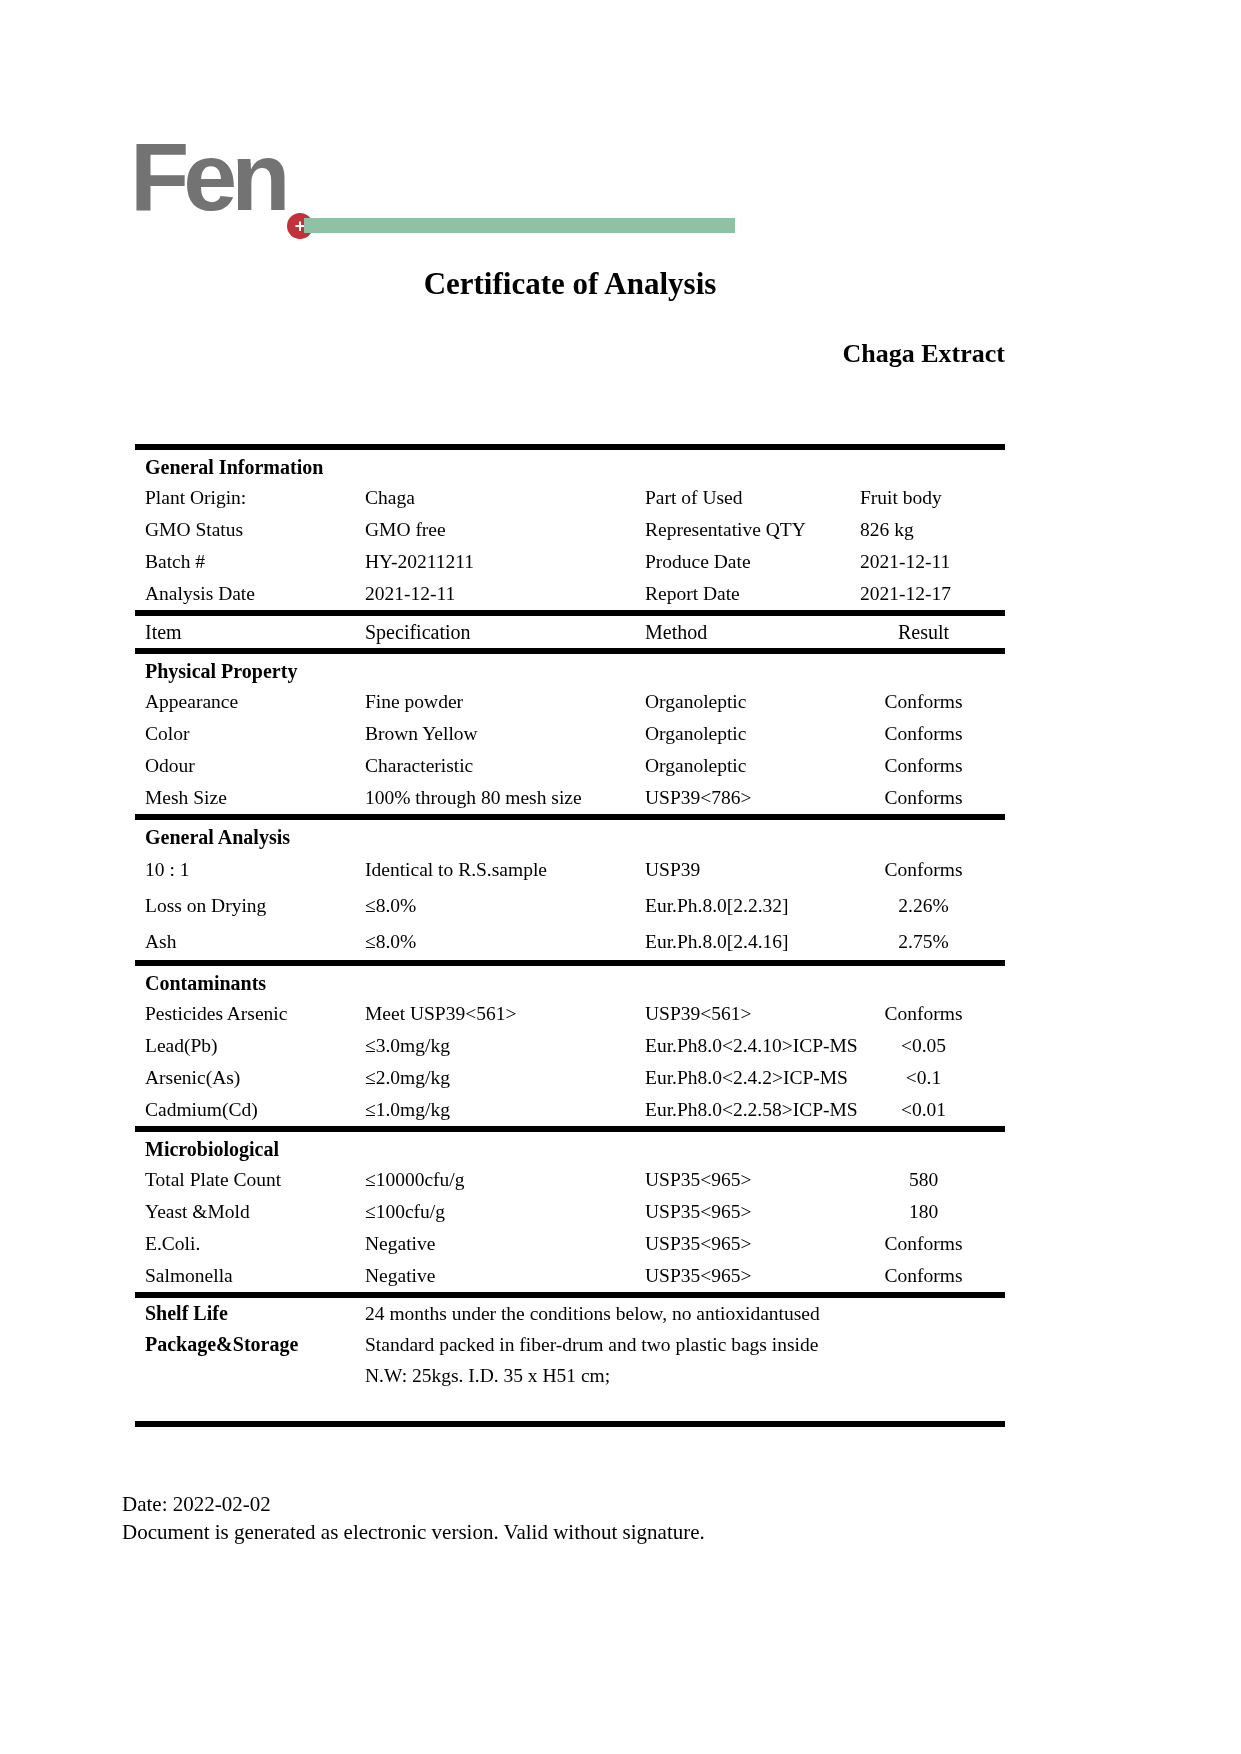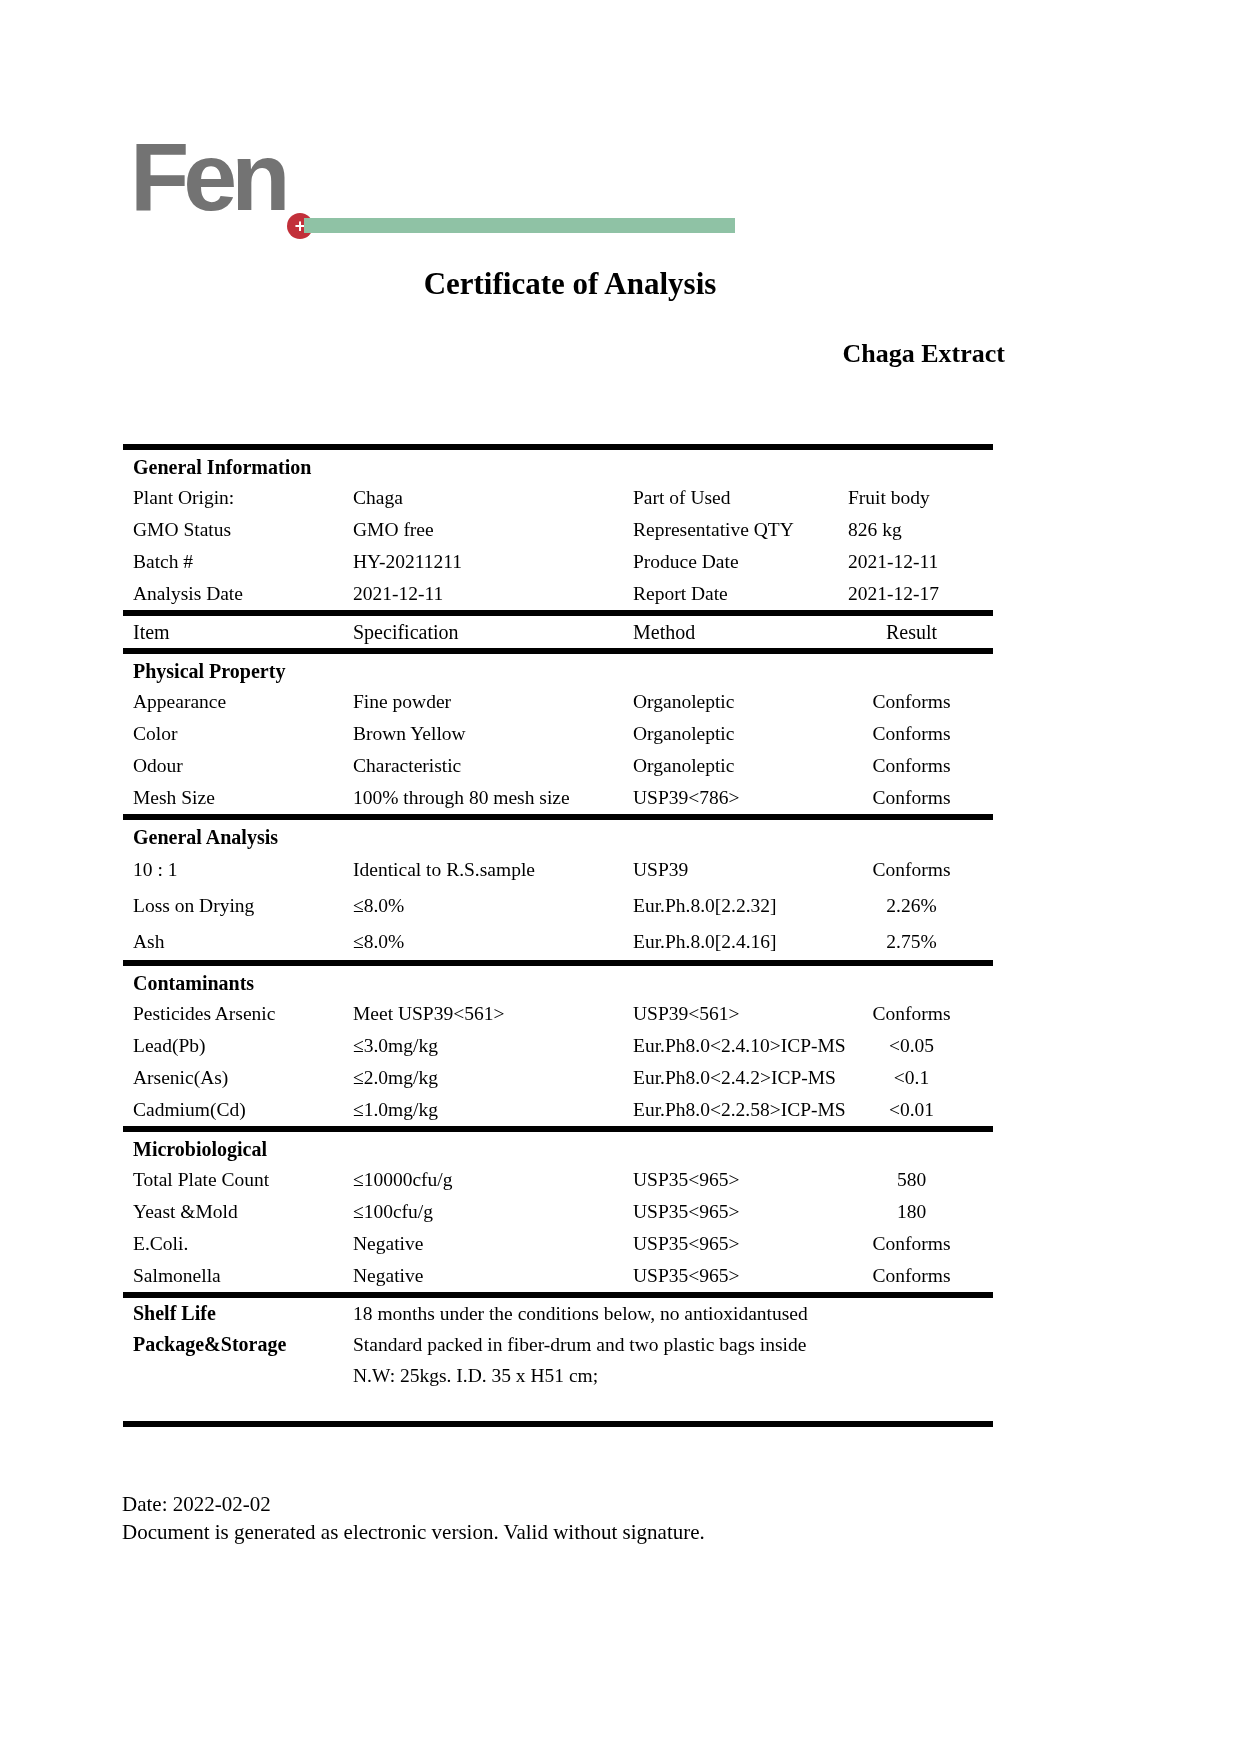--- a/index.html
+++ b/index.html
@@ -16,21 +16,21 @@
   .logo-plus{color:#fff;font-family:"Liberation Sans",sans-serif;font-weight:bold;font-size:18px;line-height:1}
   .logo-bar{position:absolute;left:169px;top:68px;width:431px;height:15px;background:#8fc2a5}
 
   
   .title{position:absolute;left:135px;top:266px;width:870px;text-align:center;
          font-size:31px;font-weight:bold}
   .subtitle{position:absolute;left:135px;top:339px;width:870px;text-align:right;
             font-size:26px;font-weight:bold}
 
   
-  .coa{position:absolute;left:123px;top:444px;width:870px;font-size:19.5px}
+  .coa{position:absolute;left:135px;top:444px;width:870px;font-size:19.5px}
   .rule{height:6px;background:#000}
   .sec-head{height:32px;line-height:34px;padding-left:10px;font-weight:bold;font-size:20px}
   .grid{display:grid;grid-template-columns:230px 280px 215px 145px;align-items:center}
   .grid>span{white-space:nowrap}
   .row{height:32px}
   .row-ga{height:36px}
   .hdr{height:32px;font-weight:normal;font-size:20px}
   .c1{padding-left:10px}
   .c4{text-align:center;padding-right:18px}
   .gi .c4{text-align:left;padding-right:0}
@@ -201,21 +201,21 @@
       <span class="c1">Salmonella</span>
       <span>Negative</span>
       <span>USP35&lt;965&gt;</span>
       <span class="c4">Conforms</span>
     </div>
 
     <div class="rule"></div>
 
     <div class="storage-row">
       <span class="storage-label">Shelf Life</span>
-      <span class="storage-value">18 months under the conditions below, no antioxidantused</span>
+      <span class="storage-value">24 months under the conditions below, no antioxidantused</span>
     </div>
     <div class="storage-row">
       <span class="storage-label">Package&amp;Storage</span>
       <span class="storage-value">Standard packed in fiber-drum and two plastic bags inside</span>
     </div>
     <div class="storage-row">
       <span class="storage-label"></span>
       <span class="storage-value">N.W: 25kgs. I.D. 35 x H51 cm;</span>
     </div>
 

